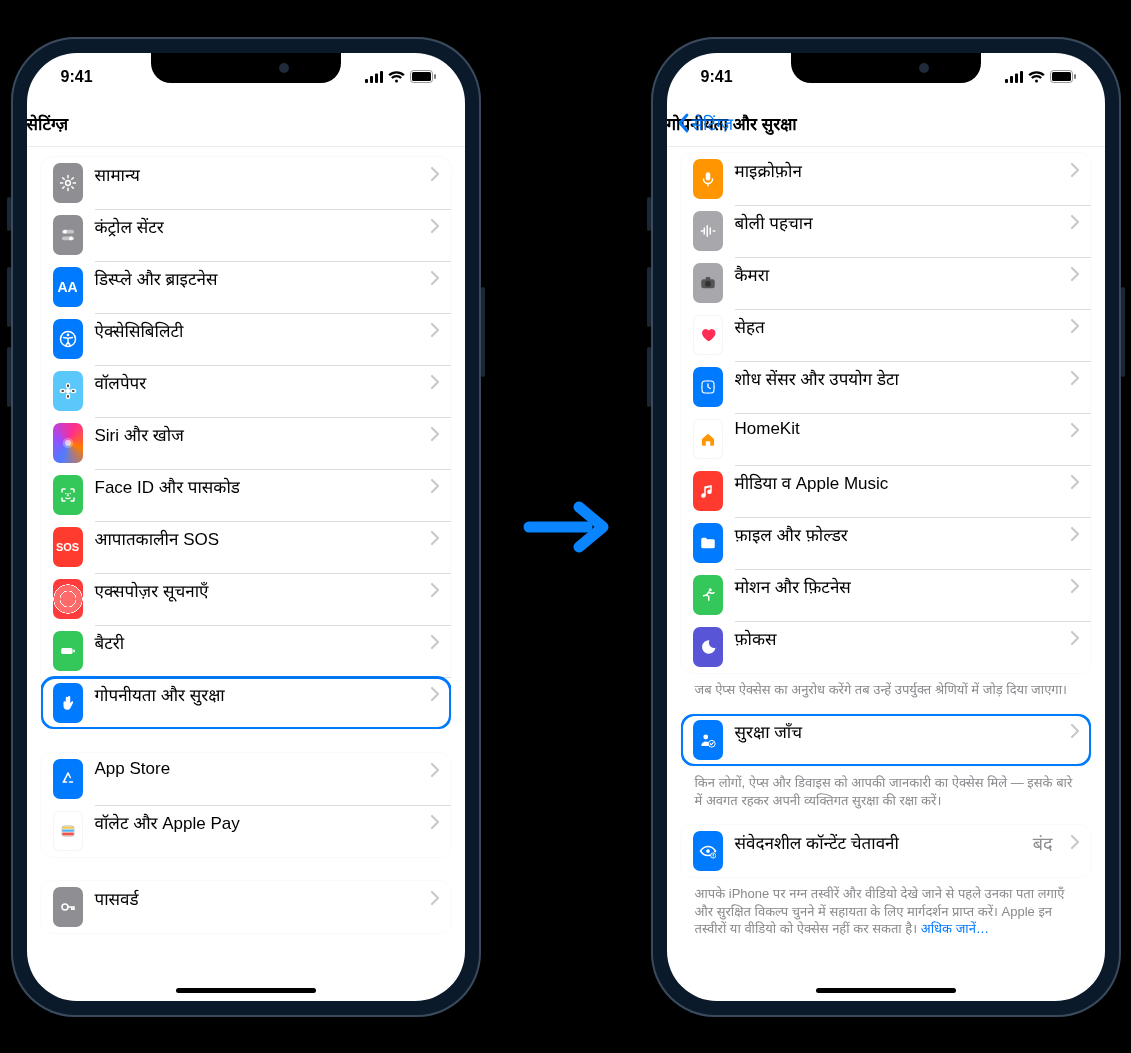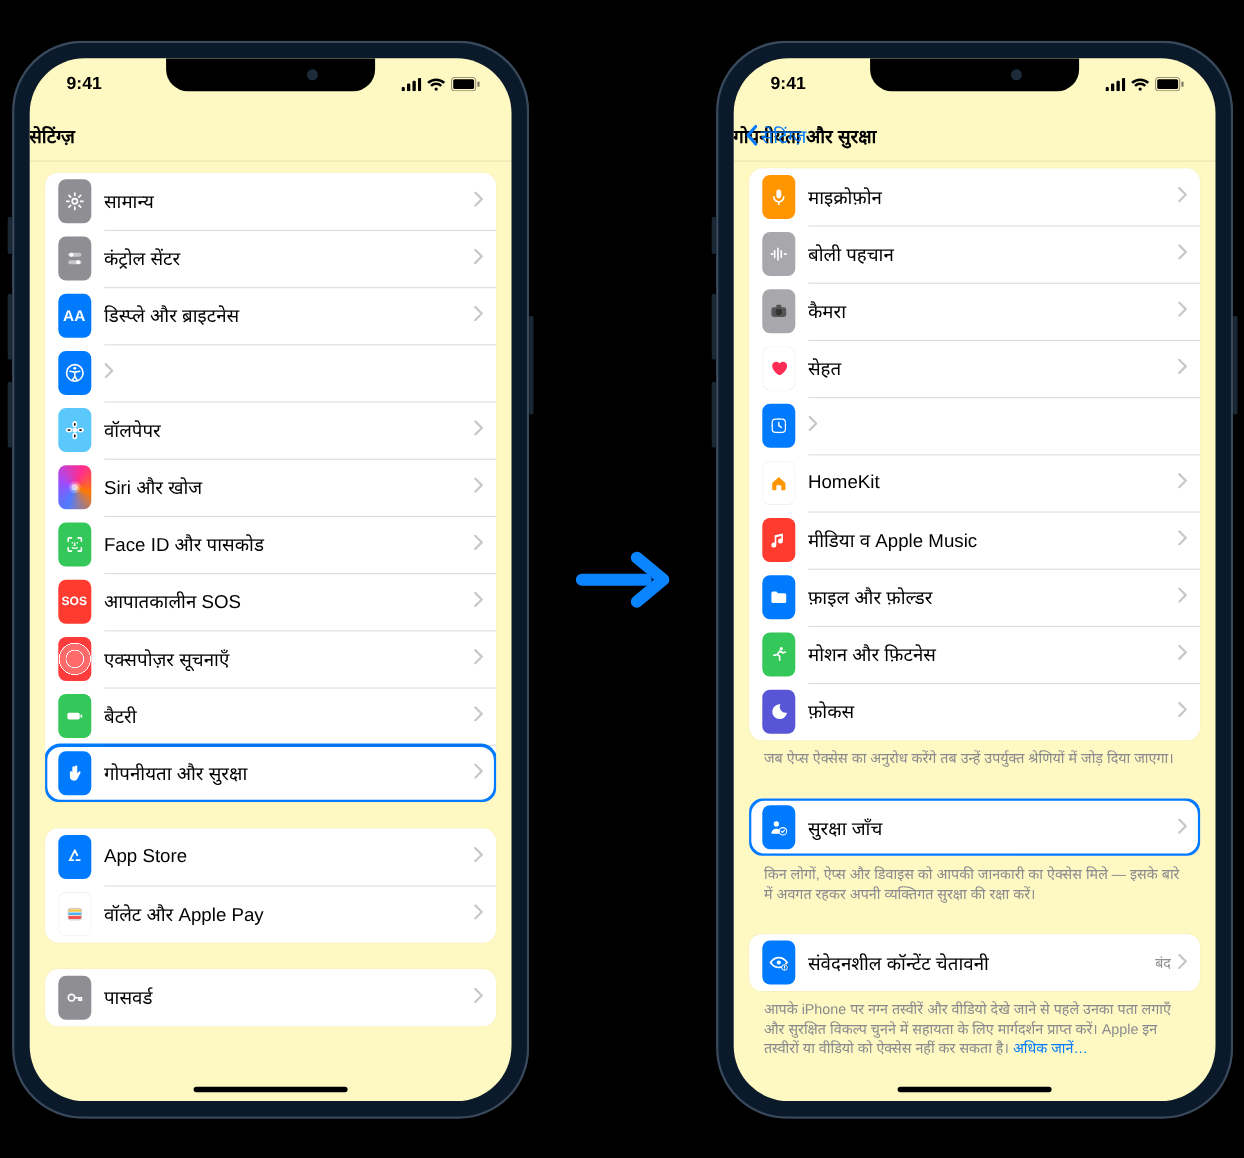--- a/index.html
+++ b/index.html
@@ -22,21 +22,21 @@
     position: relative;
     box-shadow: inset 0 0 0 2px #3a4a5c, 0 6px 20px rgba(0,0,0,.6);
   }
   .side-btn { position:absolute; background:#1a2734; border-radius:3px; }
   .side-btn.l1 { left:-4px; top:160px; width:4px; height:34px; }
   .side-btn.l2 { left:-4px; top:230px; width:4px; height:60px; }
   .side-btn.l3 { left:-4px; top:310px; width:4px; height:60px; }
   .side-btn.r1 { right:-4px; top:250px; width:4px; height:90px; }
   .screen {
     width: 100%; height: 100%;
-    background: #fef9c3;
+    background: #ffffff;
     border-radius: 50px;
     overflow: hidden;
     position: relative;
     display:flex; flex-direction:column;
   }
   .notch {
     position:absolute; top:0; left:50%; transform:translateX(-50%);
     width: 190px; height: 30px; background:#000; border-radius: 0 0 20px 20px; z-index:50;
   }
   .notch::after{
@@ -61,40 +61,40 @@
   }
   .content {
     flex:1 1 auto; overflow:hidden; padding: 10px 14px 0;
   }
   .group {
     background:#fff; border-radius:12px; overflow:hidden; margin-bottom:24px;
     box-shadow: 0 0 0 0.5px rgba(0,0,0,.04);
   }
   .group.last-cut { margin-bottom:8px; }
   .row {
-    display:flex; align-items:center; min-height:48px;
+    display:flex; min-height:48px;
     padding: 6px 12px 6px 12px; position:relative;
   }
   .row + .row::before{
     content:""; position:absolute; left:54px; right:0; top:0; height:0.5px;
     background:rgba(60,60,67,.18);
   }
   .row .icon {
     width:30px; height:40px; border-radius:7px; flex:0 0 auto; margin-right:12px;
     display:flex; align-items:center; justify-content:center; color:#fff; font-size:15px;
     font-weight:600;
   }
   .row .label { flex:1 1 auto; font-size:17px; color:#000; }
-  .row .detail { font-size:13px; color:#8e8e93; margin-right:6px;}
+  .row .detail { font-size:18px; color:#8e8e93; margin-right:18px;}
   .row .chev { color:#c7c7cc; font-size:20px; }
   .highlight {
     outline: 3.5px solid #007aff; outline-offset:-2px; border-radius:14px;
   }
   .footer-text {
-    font-size:13px; color:#8a8a8e; line-height:1.35; padding: 0 14px 28px; margin-top:-16px;
+    font-size:13px; color:#8a8a8e; line-height:1.35; padding: 0 14px 16px; margin-top:-16px;
   }
   .footer-text a { color:#007aff; text-decoration:none;}
   .home-ind {
     position:absolute; bottom:8px; left:50%; transform:translateX(-50%);
     width:140px; height:5px; background:#000; border-radius:3px; z-index:40;
   }
   .arrow-between {
     display:flex; align-items:center; justify-content:center; width:90px;
   }
   .arrow-between svg { display:block; }
@@ -188,20 +188,21 @@
               </svg></div>
           </div>
           <div class="row">
             <div class="icon bg-blue">
               <svg viewBox="0 0 24 24">
                 <circle cx="12" cy="12" r="10" fill="none" stroke="#fff" stroke-width="2"></circle>
                 <circle cx="12" cy="6.5" r="1.8" fill="#fff"></circle>
                 <path d="M6 10l6 1 6-1M12 11v5l-3 5M12 16l3 5" stroke="#fff" stroke-width="2" stroke-linecap="round"></path>
               </svg>
             </div>
+            <div class="label">ऐक्सेसिबिलिटी</div>
             <div class="chev"><svg width="8" height="14" viewBox="0 0 8 14">
                 <path d="M1 1l6 6-6 6" fill="none" stroke="#c7c7cc" stroke-width="2" stroke-linecap="round"></path>
               </svg></div>
           </div>
           <div class="row">
             <div class="icon bg-lblue">
               <svg viewBox="0 0 24 24">
                 <circle cx="12" cy="12" r="3" fill="#fff"></circle>
                 <g stroke="#fff" stroke-width="2">
                   <ellipse cx="12" cy="5" rx="2" ry="3"></ellipse>
@@ -426,20 +427,21 @@
               </svg></div>
           </div>
           <div class="row">
             <div class="icon bg-blue">
               <svg viewBox="0 0 24 24">
                 <rect x="4" y="4" width="16" height="16" rx="4" fill="none" stroke="#fff" stroke-width="1.5"></rect>
                 <path d="M12 8v4l3 2" stroke="#fff" stroke-width="1.8" fill="none" stroke-linecap="round"></path>
                 <path d="M12 4v-1M12 21v-1M4 12H3M21 12h-1" stroke="#fff" stroke-width="1.5"></path>
               </svg>
             </div>
+            <div class="label">शोध सेंसर और उपयोग डेटा</div>
             <div class="chev"><svg width="8" height="14" viewBox="0 0 8 14">
                 <path d="M1 1l6 6-6 6" fill="none" stroke="#c7c7cc" stroke-width="2" stroke-linecap="round"></path>
               </svg></div>
           </div>
           <div class="row">
             <div class="icon bg-white">
               <svg viewBox="0 0 24 24">
                 <path d="M4 12l8-7 8 7v8a1 1 0 01-1 1h-4v-6h-6v6H5a1 1 0 01-1-1v-8z" fill="#ff9500"></path>
               </svg>
             </div>

